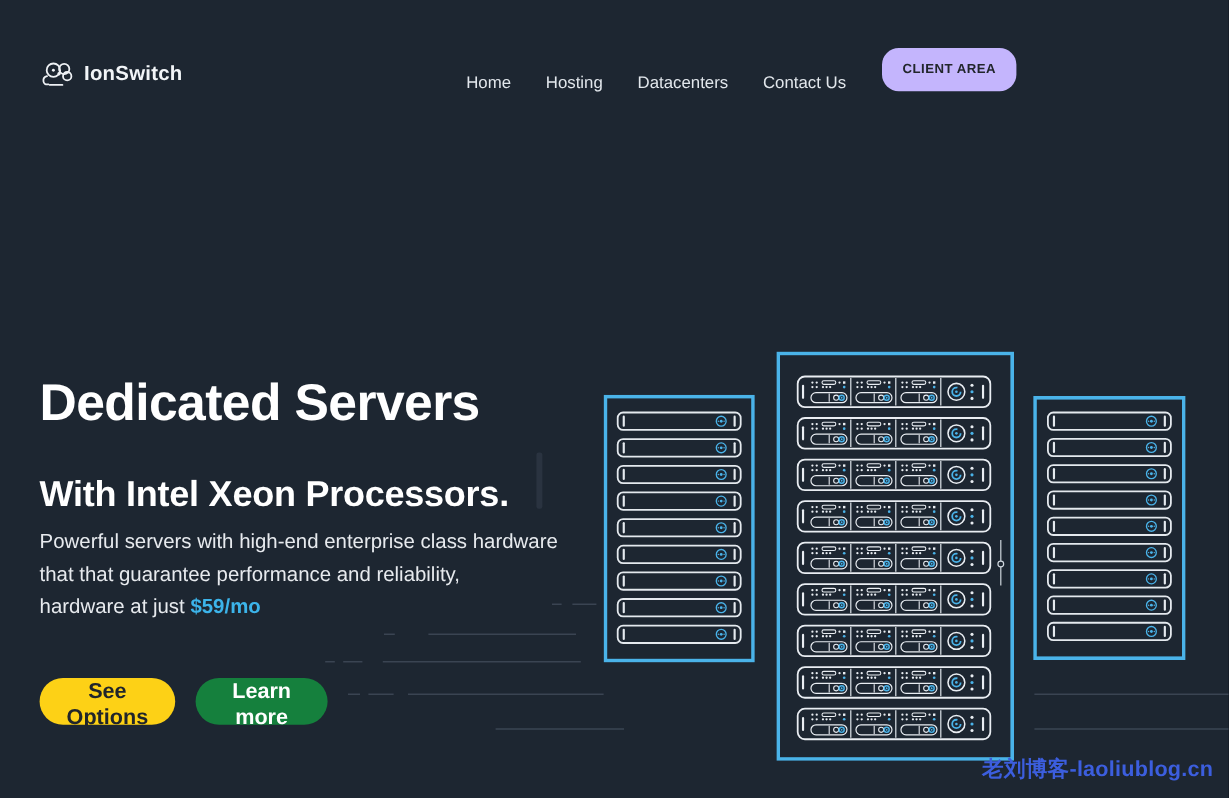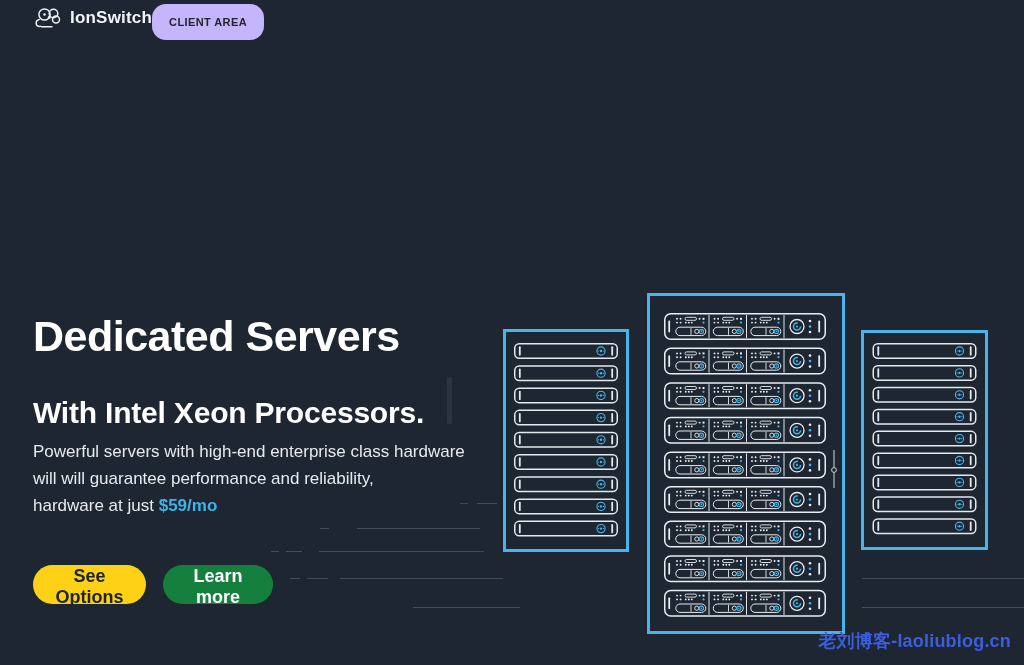--- a/index.html
+++ b/index.html
@@ -3,22 +3,22 @@
 <meta charset="utf-8">
 <style>
   html,body{margin:0;padding:0;background:#0e131a;}
   .page{
     position:relative;width:1024px;height:665px;background:#1d2631;
     overflow:hidden;font-family:"Liberation Sans",sans-serif;
     -webkit-font-smoothing:antialiased;
   }
   
   .header{
-    position:absolute;top:4px;left:0;width:912px;height:60px;
-    display:flex;align-items:flex-start;padding:0 65px 0 33px;box-sizing:border-box;
+    position:absolute;top:16px;left:0;width:912px;height:60px;
+    display:flex;align-items:flex-end;padding:0 65px 0 33px;box-sizing:border-box;
   }
   .logo{display:flex;align-items:center;gap:7px;color:#f2f5f8;cursor:pointer;}
   .logo-text{font-size:17px;font-weight:bold;letter-spacing:0.2px;}
   .nav{margin-left:auto;display:flex;align-items:center;gap:29px;margin-right:30px;}
   .nav a{color:#e2e7ec;font-size:14px;text-decoration:none;cursor:pointer;}
   .client-area-btn{
     background:#c4b5fd;color:#22262c;font-family:inherit;
     font-size:11px;font-weight:bold;letter-spacing:0.4px;
     border:none;border-radius:14px;padding:12px 17px;cursor:pointer;
   }
@@ -73,30 +73,36 @@
           <circle cx="20.5" cy="9.5" r="4.3"></circle>
           <circle cx="23" cy="15.5" r="3.5"></circle>
           <path d="M6.2 15.5 q-3.4 0.8 -3 4.2 q0.4 3.2 4.2 2.6"></path>
           <path d="M8.5 22.8 h10.5"></path>
         </g>
         <circle cx="16.2" cy="13.5" r="1.4" fill="#eef1f5"></circle>
         <circle cx="11.5" cy="10.5" r="1.2" fill="#eef1f5"></circle>
       </svg>
       <span class="logo-text">IonSwitch</span>
     </div>
+    <nav class="nav">
+      <a>Home</a>
+      <a>Hosting</a>
+      <a>Datacenters</a>
+      <a>Contact Us</a>
+    </nav>
     <button class="client-area-btn">CLIENT AREA</button>
   </header>
 
   <h1 class="hero-title">Dedicated Servers</h1>
   <h2 class="hero-subtitle">With Intel Xeon Processors.</h2>
   <div class="typing-caret"></div>
 
   <p class="hero-desc">
     <span>Powerful servers with high-end enterprise class hardware</span><br>
-    <span>will will guarantee performance and reliability,</span><br>
+    <span>that that guarantee performance and reliability,</span><br>
     <span>hardware at just </span><span class="price">$59/mo</span>
   </p>
 
   <div class="cta-row">
     <button class="btn btn-primary">See Options</button>
     <button class="btn btn-secondary">Learn more</button>
   </div>
 
   <div class="decor-line" style="left:460px;top:503px;width:8px;"></div>
   <div class="decor-line" style="left:477px;top:503px;width:20px;"></div>

